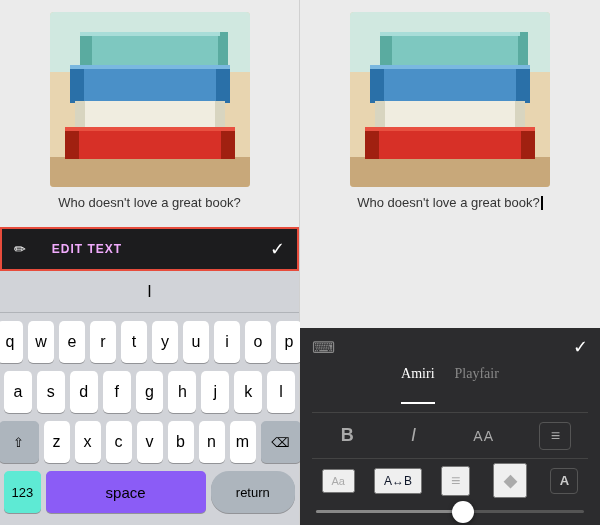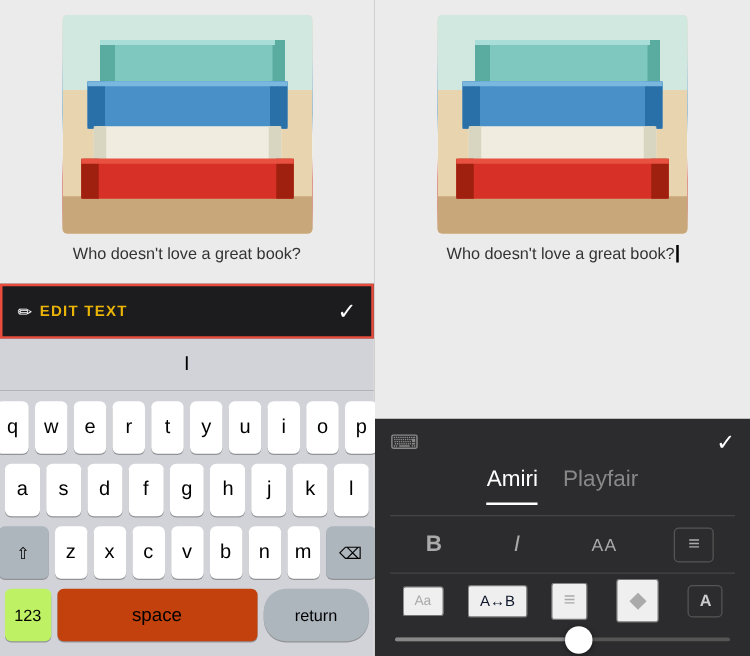--- a/index.html
+++ b/index.html
@@ -64,25 +64,26 @@
       border: 2px solid #e74c3c;
     }
 
     .edit-icon {
       color: #fff;
       font-size: 14px;
       margin-right: 6px;
     }
 
     .edit-text-label {
-      color: #eab308;
+      color: #f0abfc;
       font-size: 12px;
       font-weight: 600;
       letter-spacing: 1px;
       flex: 1;
+      margin-left: 20px;
     }
 
     .checkmark-left {
       color: #fff;
       font-size: 18px;
     }
 
     
     .keyboard-suggestions {
       background: #d1d3d8;
@@ -134,36 +135,36 @@
 
     .key.special {
       background: #adb5bd;
       font-size: 13px;
       min-width: 40px;
       max-width: 46px;
       flex: 1.5;
     }
 
     .key.space {
-      background: #c2410c;
+      background: #8b5cf6;
       min-width: 140px;
       max-width: 160px;
       flex: 6;
     }
 
     .key.return-key {
       background: #adb5bd;
       min-width: 80px;
       max-width: 90px;
       flex: 3;
       font-size: 14px;
     }
 
     .key.num {
-      background: #bef264;
+      background: #5eead4;
       min-width: 36px;
       max-width: 42px;
       flex: 1.3;
     }
 
     .delete-key {
       background: #adb5bd;
       font-size: 18px;
     }
 
@@ -228,23 +229,24 @@
 
     .font-tabs {
       display: flex;
       justify-content: center;
       gap: 20px;
       padding: 4px 12px 8px 12px;
     }
 
     .font-tab {
       color: #888;
-      font-size: 18px;
+      font-size: 14px;
       cursor: pointer;
-      padding-bottom: 8px;
+      padding-bottom: 20px;
+      font-family: Liberation Serif, serif;
     }
 
     .font-tab.active {
       color: #fff;
       border-bottom: 2px solid #fff;
     }
 
     .format-divider {
       height: 1px;
       background: #444;

